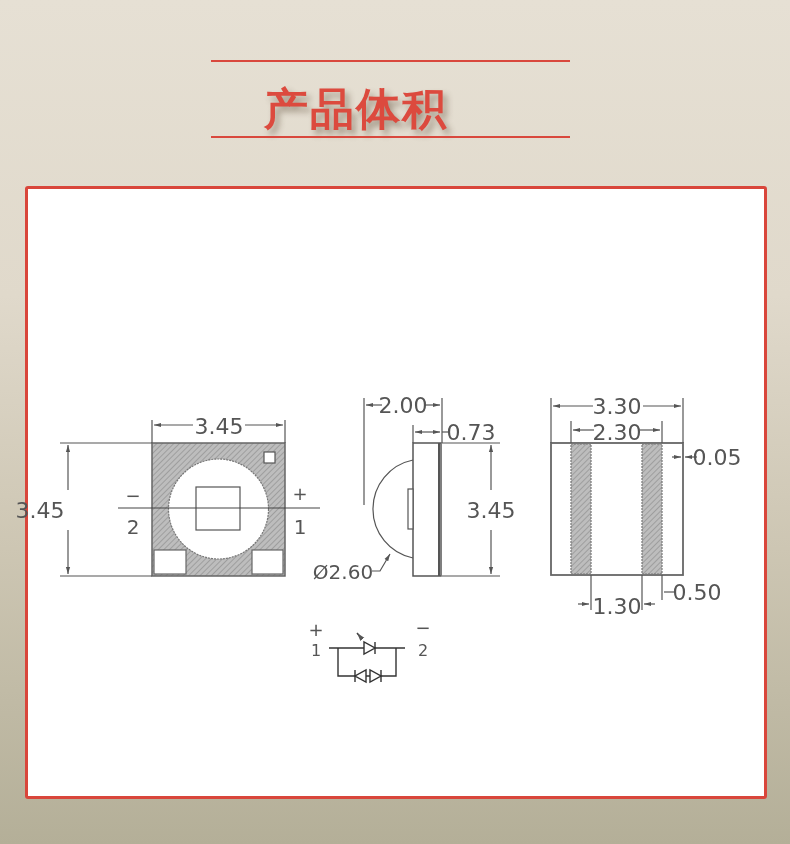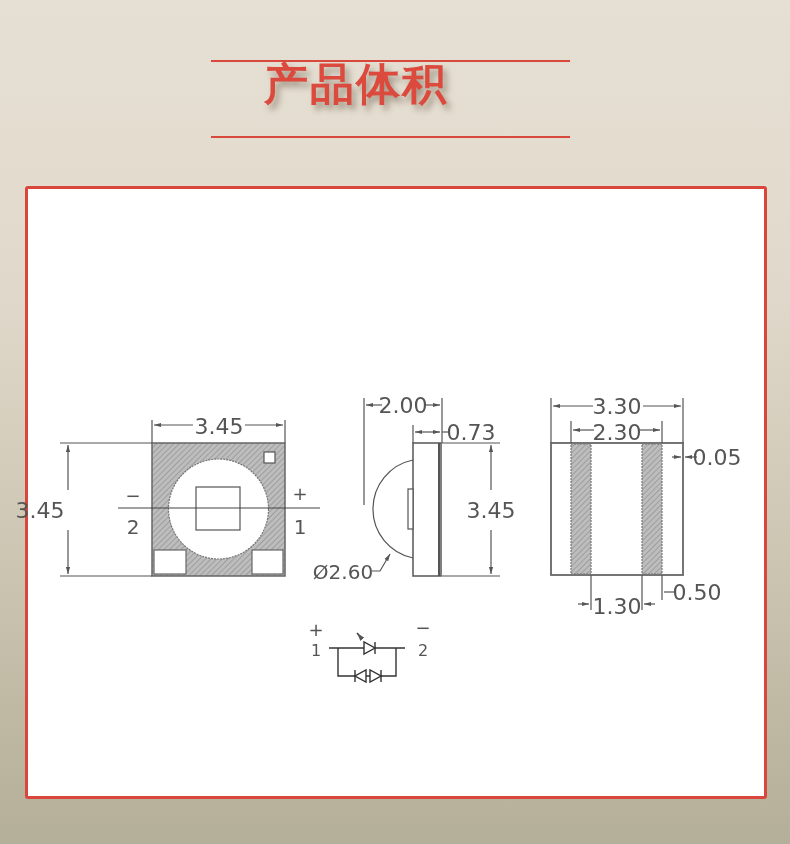--- a/index.html
+++ b/index.html
@@ -5,21 +5,21 @@
     html, body { margin: 0; padding: 0; }
     body {
       width: 790px; height: 844px; overflow: hidden; position: relative;
       background: linear-gradient(to bottom, #e6e0d4 0%, #e0d9cb 35%, #cdc6b3 65%, #b4af98 100%);
       font-family: "DejaVu Sans", sans-serif;
     }
     .rule { position: absolute; left: 211px; width: 359px; height: 2px; background: #d9483d; }
     .rule.top { top: 60px; }
     .rule.bottom { top: 136px; }
     .title {
-      position: absolute; left: 0; width: 712px; top: 54px; text-align: center;
+      position: absolute; left: 0; width: 712px; top: 79px; text-align: center;
       font-size: 44px; font-weight: bold; color: #dc4a3e; letter-spacing: 2px;
       text-shadow: 4px 5px 6px rgba(80,60,40,0.45);
       font-family: "DejaVu Sans", sans-serif; line-height: 60px;
     }
     .frame {
       position: absolute; left: 25px; top: 186px; width: 736px; height: 607px;
       background: #ffffff; border: 3px solid #d9463b; border-radius: 3px;
     }
     svg.drawing { position: absolute; left: 0; top: 0; }
     svg text { font-family: "DejaVu Sans", sans-serif; fill: #555; }

